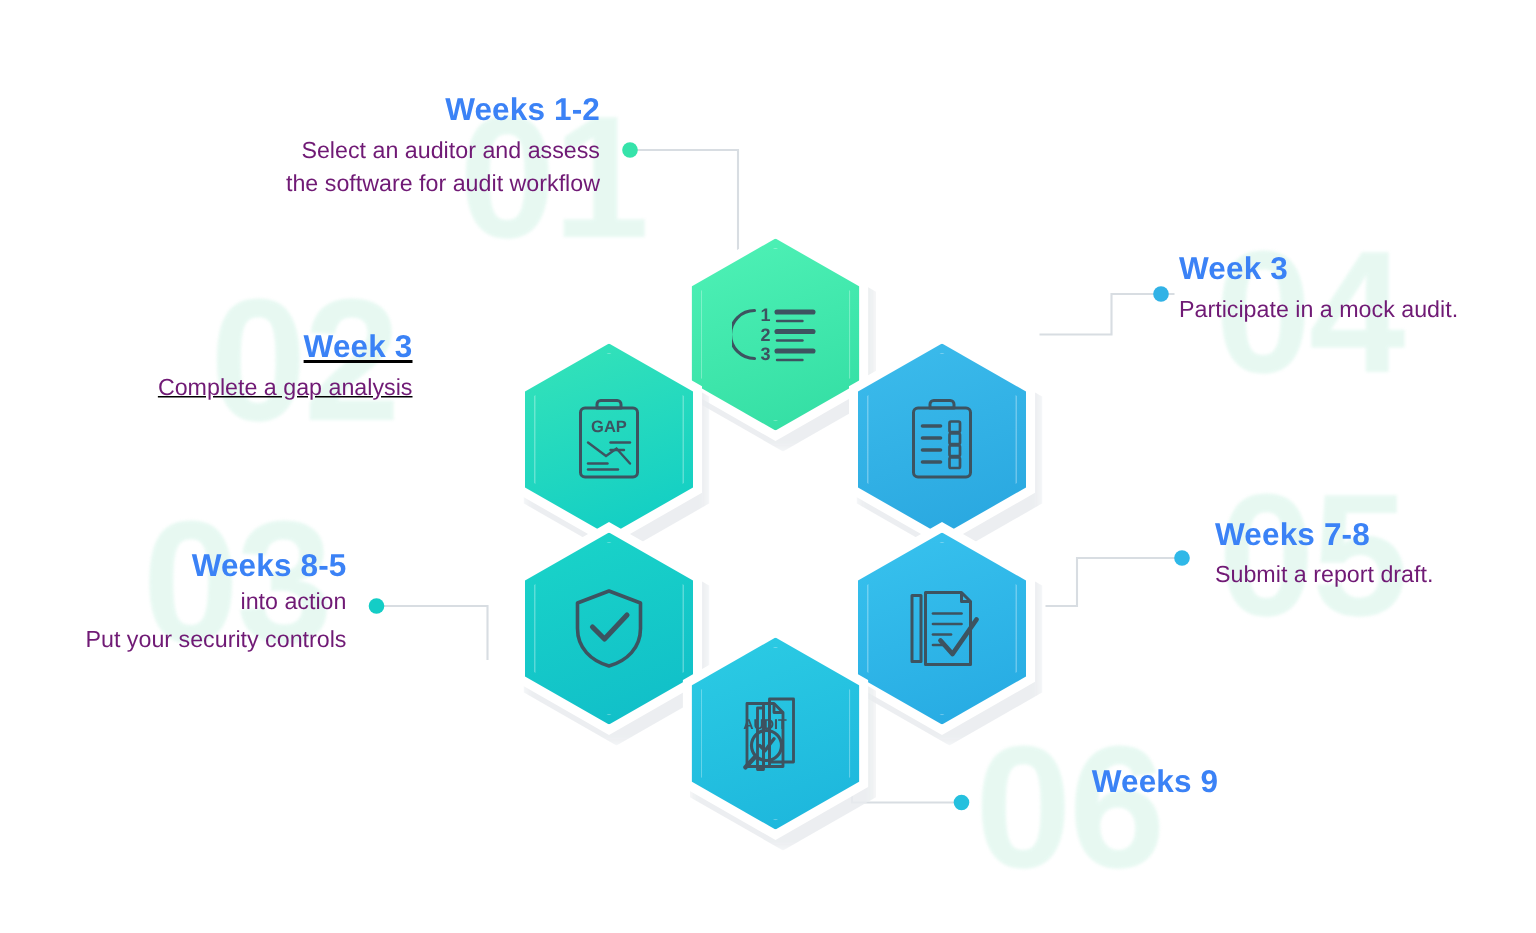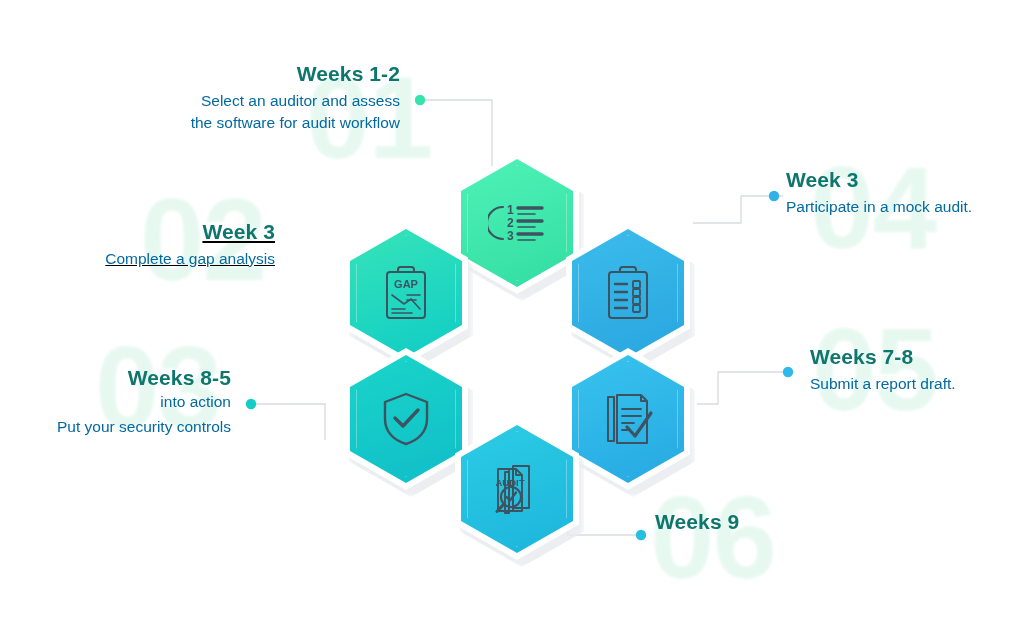--- a/index.html
+++ b/index.html
@@ -25,25 +25,25 @@
     line-height: 1;
     filter: blur(1.2px);
   }
 
   
   #connectors { position: absolute; inset: 0; z-index: 2; }
 
   
   .label { position: absolute; z-index: 3; }
   .label .title {
-    font-size: 21px; font-weight: 700; color: #0f766e;
+    font-size: 21px; font-weight: 700; color: #3b82f6;
     letter-spacing: .1px; line-height: 1.18; white-space: nowrap;
   }
   .label .desc {
-    font-size: 15.5px; font-weight: 400; color: #0369a1;
+    font-size: 15.5px; font-weight: 400; color: #701a75;
     line-height: 1.42; margin-top: 3px;
   }
   .label.right { text-align: left; }
   .label.left  { text-align: right; }
 
   
   .hexwrap { position: absolute; z-index: 4; width: 124px; height: 142px; }
   .hexshadow {
     position: absolute; left: 5px; top: 7px; width: 124px; height: 142px;
     background: #e9ecef;
@@ -121,21 +121,21 @@
   <div class="label right" style="left:786px; top:168px; width:236px;">
     <div class="title">Week 3</div>
     <div class="desc">Participate in a mock audit.</div>
   </div>
 
   <div class="label right" style="left:810px; top:345px; width:214px;">
     <div class="title">Weeks 7-8</div>
     <div class="desc">Submit a report draft.</div>
   </div>
 
-  <div class="label right" style="left:655px; top:510px; width:230px;">
+  <div class="label right" style="left:655px; top:510px; width:230px;text-align:center;">
     <div class="title">Weeks 9</div>
   </div>
 
   <div class="hexwrap" style="left:455px; top:152px;">
     <div class="hexshadow"></div>
     <div class="hexborder"></div>
     <div class="hexfill" style="background:linear-gradient(160deg,#4ff2b6 0%,#32ddA3 100%);"></div>
     <div class="hexinner"></div>
     <div class="hexicon">
       <svg width="58" height="46" viewBox="0 0 58 46">

